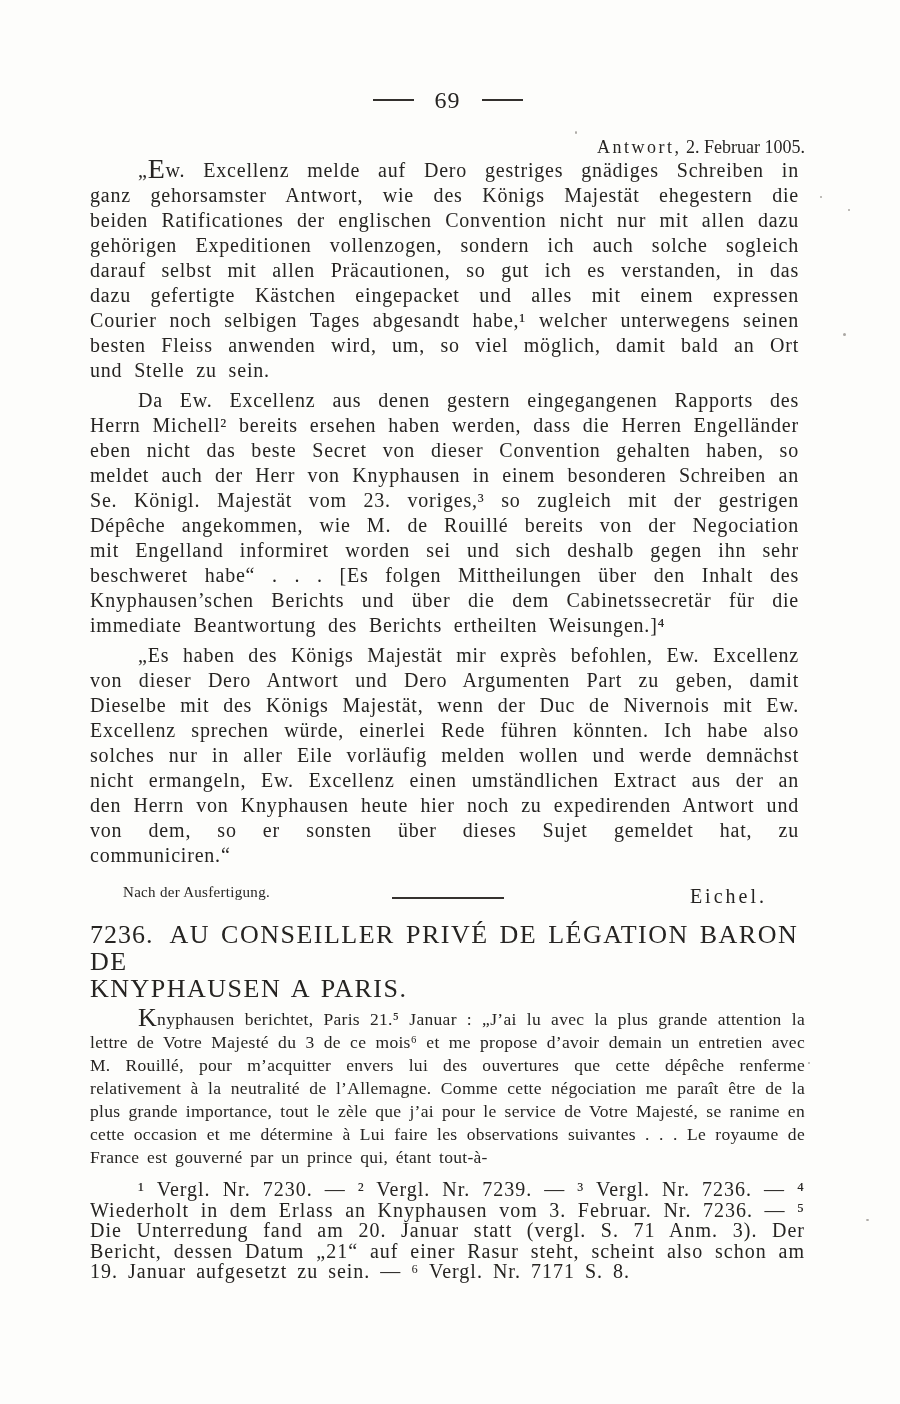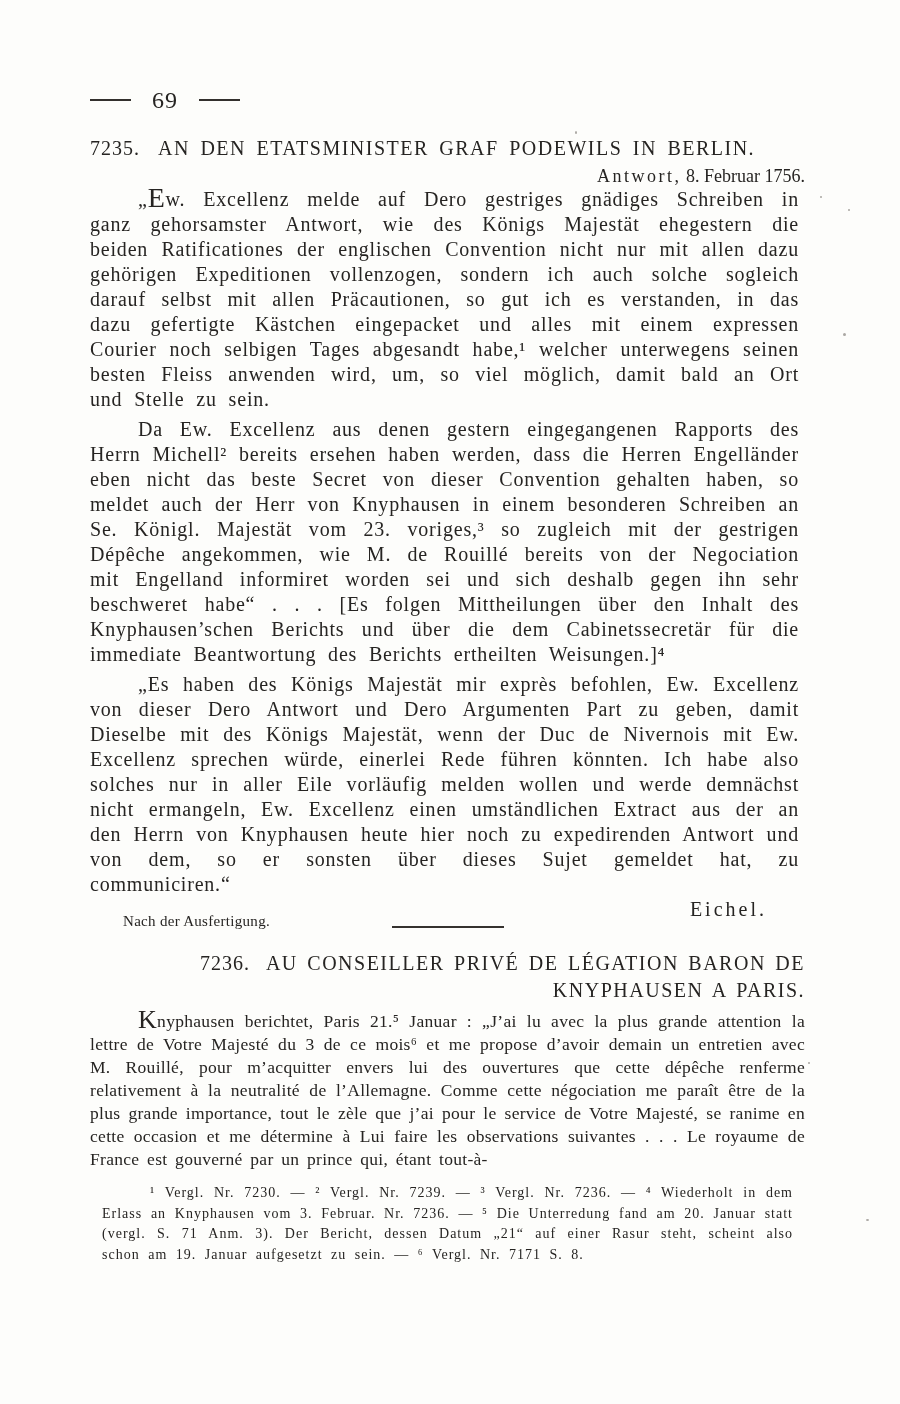--- a/index.html
+++ b/index.html
@@ -15,21 +15,21 @@
     background: #fdfdfb;
     color: #262422;
     font-family: "Liberation Serif", "DejaVu Serif", serif;
     padding: 88px 95px 0 90px;
     overflow: hidden;
   }
   
   .running-head {
     display: flex;
     align-items: center;
-    justify-content: flex-start;
+    justify-content: center;
     gap: 21px;
     height: 24px;
     margin-bottom: 24px;
   }
   .head-rule {
     width: 41px;
     height: 0;
     border-top: 2px solid #33302d;
   }
   .pagenum {
@@ -77,21 +77,21 @@
     vertical-align: -1px;
   }
   
   .sig-block {
     position: relative;
     height: 44px;
     margin-top: -4px;
   }
   .signature {
     position: absolute;
-    top: 0;
+    top: 16px;
     right: 38px;
     font-size: 20px;
     letter-spacing: 3px;
   }
   .source-note {
     position: absolute;
     top: 15px;
     left: 20px;
     font-size: 15px;
     letter-spacing: 0.3px;
@@ -102,23 +102,23 @@
     top: 28px;
     left: 50%;
     transform: translateX(-50%);
     width: 112px;
     border-top: 2px solid #35322f;
   }
   
   .entry-heading-2 {
     margin: 8px 0 0 0;
     font-weight: normal;
-    font-size: 20px;
+    font-size: 26px;
     line-height: 27px;
-    text-align: right;
+    text-align: left;
   }
   .entry-heading-2 .entry-num { margin-right: 16px; letter-spacing: 1px; }
   .entry-heading-2 .entry-title { letter-spacing: 1.5px; word-spacing: 3px; }
   
   .petit-para {
     margin: 6px 0 0 0;
     text-align: justify;
     text-indent: 48px;
     font-size: 17.5px;
     line-height: 23px;
@@ -129,24 +129,24 @@
   .petit-lead {
     font-size: 26px;
     line-height: 0;
     vertical-align: -1px;
   }
   
   .footnotes {
     margin-top: 10px;
   }
   .footnotes p {
-    margin: 12px;
+    margin: 0;
     text-align: justify;
     text-indent: 48px;
-    font-size: 14px;
+    font-size: 20px;
     line-height: 20.5px;
     letter-spacing: 1px;
     word-spacing: 4px;
   }
   
   .speck {
     position: absolute;
     background: #8d8a84;
     border-radius: 50%;
     opacity: 0.75;
@@ -157,23 +157,22 @@
 
 <div class="page">
 
   <div class="running-head">
     <span class="head-rule"></span>
     <span class="pagenum">69</span>
     <span class="head-rule"></span>
   </div>
 
   <section>
-    <h1 class="entry-heading"><span class="entry-num">7235.</span><span class="entry-title">AN DEN ETATSMINISTER GRAF PODEWILS IN BERLIN.</span></h1>
-
-    <div class="dateline"><span class="dateline-place">Antwort,</span> <span>8. Februar 1756.</span></div>
+
+    <div class="dateline"><span class="dateline-place">Antwort,</span> <span>2. Februar 1005.</span></div>
 
     <p class="body-para"><span>„</span><span class="lead-initial">E</span><span>w. Excellenz melde auf Dero gestriges gnädiges Schreiben in ganz gehorsamster Antwort, wie des Königs Majestät ehegestern die beiden Ratificationes der englischen Convention nicht nur mit allen dazu gehörigen Expeditionen vollenzogen, sondern ich auch solche sogleich darauf selbst mit allen Präcautionen, so gut ich es verstanden, in das dazu gefertigte Kästchen eingepacket und alles mit einem expressen Courier noch selbigen Tages abgesandt habe,¹ welcher unterwegens seinen besten Fleiss anwenden wird, um, so viel möglich, damit bald an Ort und Stelle zu sein.</span></p>
 
     <p class="body-para">Da Ew. Excellenz aus denen gestern eingegangenen Rapports des Herrn Michell² bereits ersehen haben werden, dass die Herren Engelländer eben nicht das beste Secret von dieser Convention gehalten haben, so meldet auch der Herr von Knyphausen in einem besonderen Schreiben an Se. Königl. Majestät vom 23. voriges,³ so zugleich mit der gestrigen Dépêche angekommen, wie M. de Rouillé bereits von der Negociation mit Engelland informiret worden sei und sich deshalb gegen ihn sehr beschweret habe“ . . . [Es folgen Mittheilungen über den Inhalt des Knyphausen’schen Berichts und über die dem Cabinetssecretär für die immediate Beantwortung des Berichts ertheilten Weisungen.]⁴</p>
 
     <p class="body-para">„Es haben des Königs Majestät mir exprès befohlen, Ew. Excellenz von dieser Dero Antwort und Dero Argumenten Part zu geben, damit Dieselbe mit des Königs Majestät, wenn der Duc de Nivernois mit Ew. Excellenz sprechen würde, einerlei Rede führen könnten. Ich habe also solches nur in aller Eile vorläufig melden wollen und werde demnächst nicht ermangeln, Ew. Excellenz einen umständlichen Extract aus der an den Herrn von Knyphausen heute hier noch zu expedirenden Antwort und von dem, so er sonsten über dieses Sujet gemeldet hat, zu communiciren.“</p>
 
     <div class="sig-block">
       <span class="signature">Eichel.</span>
       <span class="source-note">Nach der Ausfertigung.</span>

